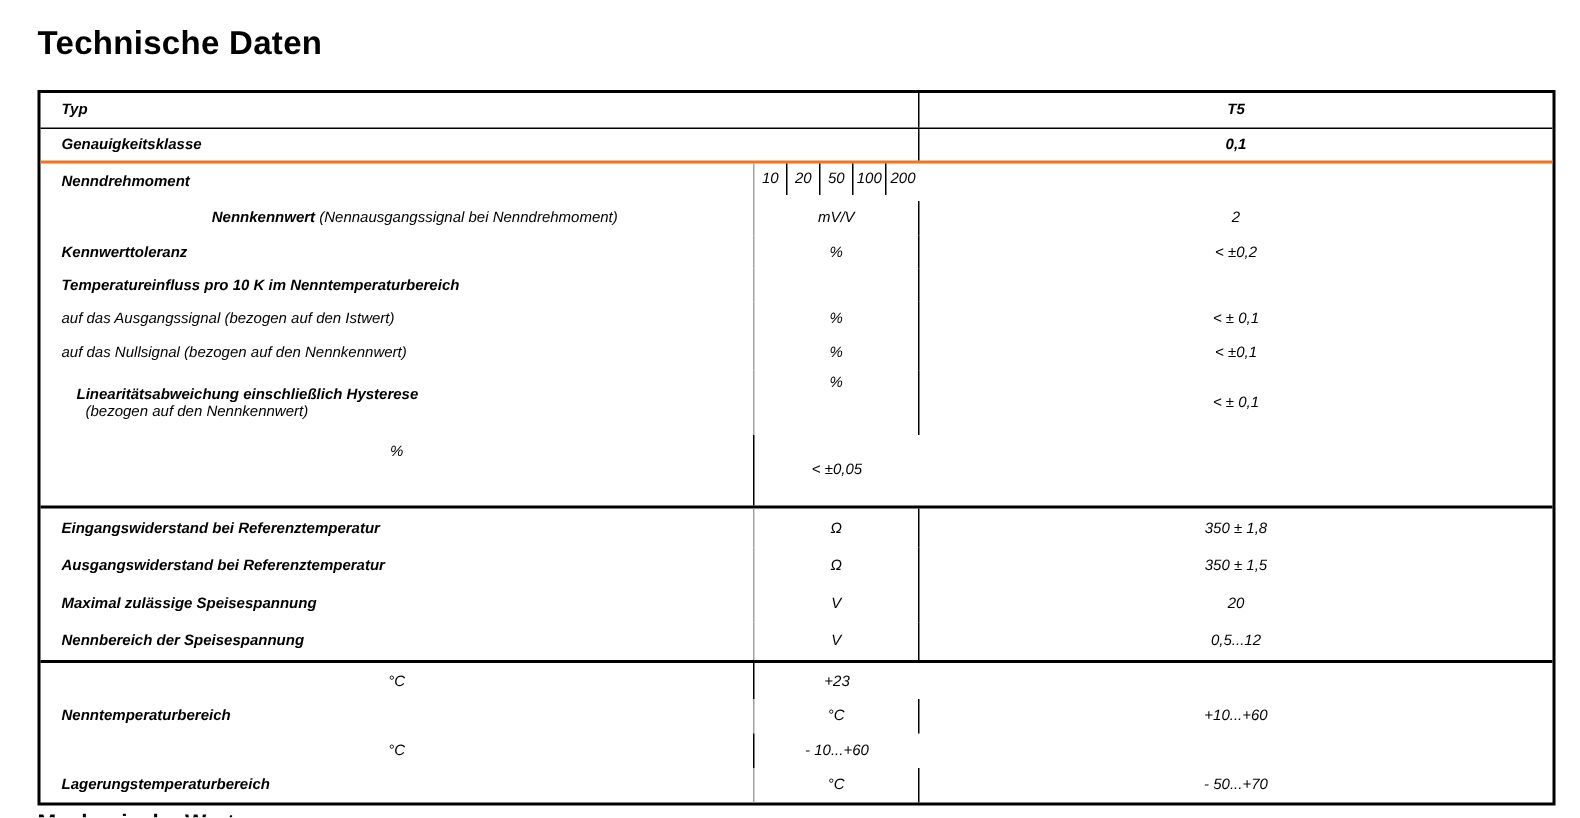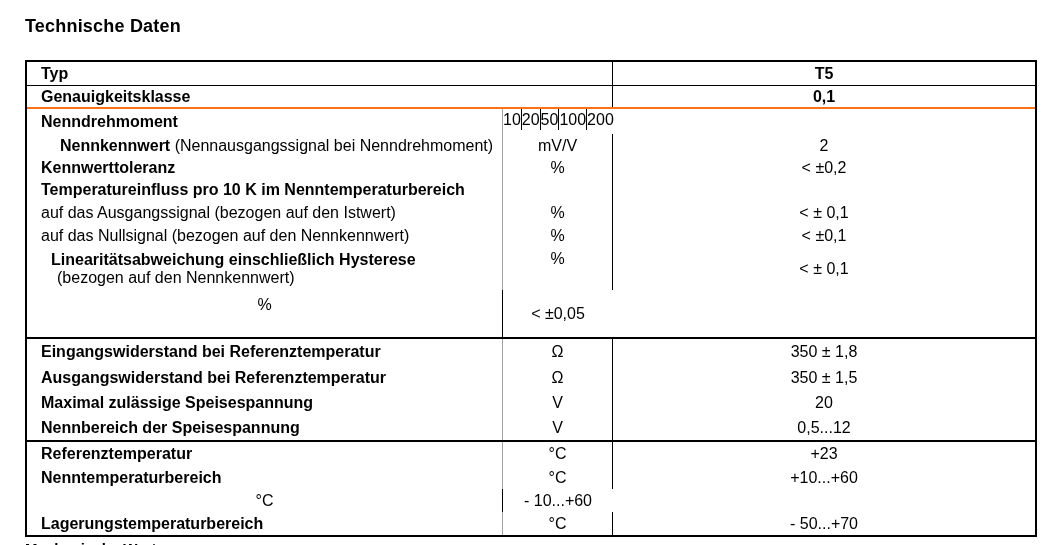--- a/index.html
+++ b/index.html
@@ -7,26 +7,27 @@
   .page {
     position:relative;
     width:1053px; height:545px;
     background:#ffffff;
     color:#000000;
     font-family:"Liberation Sans", sans-serif;
     overflow:hidden;
   }
   .page-title {
     position:absolute; left:25px; top:16px;
-    font-size:18px; font-weight:bold; letter-spacing:0.2px;
+    font-size:22px; font-weight:bold; letter-spacing:0.2px;
   }
   .ttable {
     position:absolute; left:25px; top:60px; width:1012px;
     border:2px solid #000;
-    font-size:16px;
+    font-size:10px;
+    font-style:italic;
   }
   
   .hrow { display:grid; grid-template-columns:586px 1fr; align-items:center; }
   .hrow-typ  { height:24px; border-bottom:1px solid #000; }
   .hrow-gena { height:23px; border-bottom:2px solid #f97316; }
   .hrow .lbl { height:100%; display:flex; align-items:center; padding-left:14px;
                font-weight:bold; border-right:1px solid #000; }
   .hrow .val { text-align:center; font-weight:bold; }
   
   .section { border-bottom:2px solid #000; }
@@ -155,21 +156,20 @@
         <div class="lbl b">Nennbereich der Speisespannung</div>
         <div class="unit">V</div>
         <div class="val">0,5...12</div>
       </div>
 
     </div>
 
     <div class="section">
 
       <div class="srow" style="height:24px">
-        <div class="lbl b">Referenztemperatur</div>
         <div class="unit">°C</div>
         <div class="val">+23</div>
       </div>
 
       <div class="srow" style="height:23px">
         <div class="lbl b">Nenntemperaturbereich</div>
         <div class="unit">°C</div>
         <div class="val">+10...+60</div>
       </div>
 

